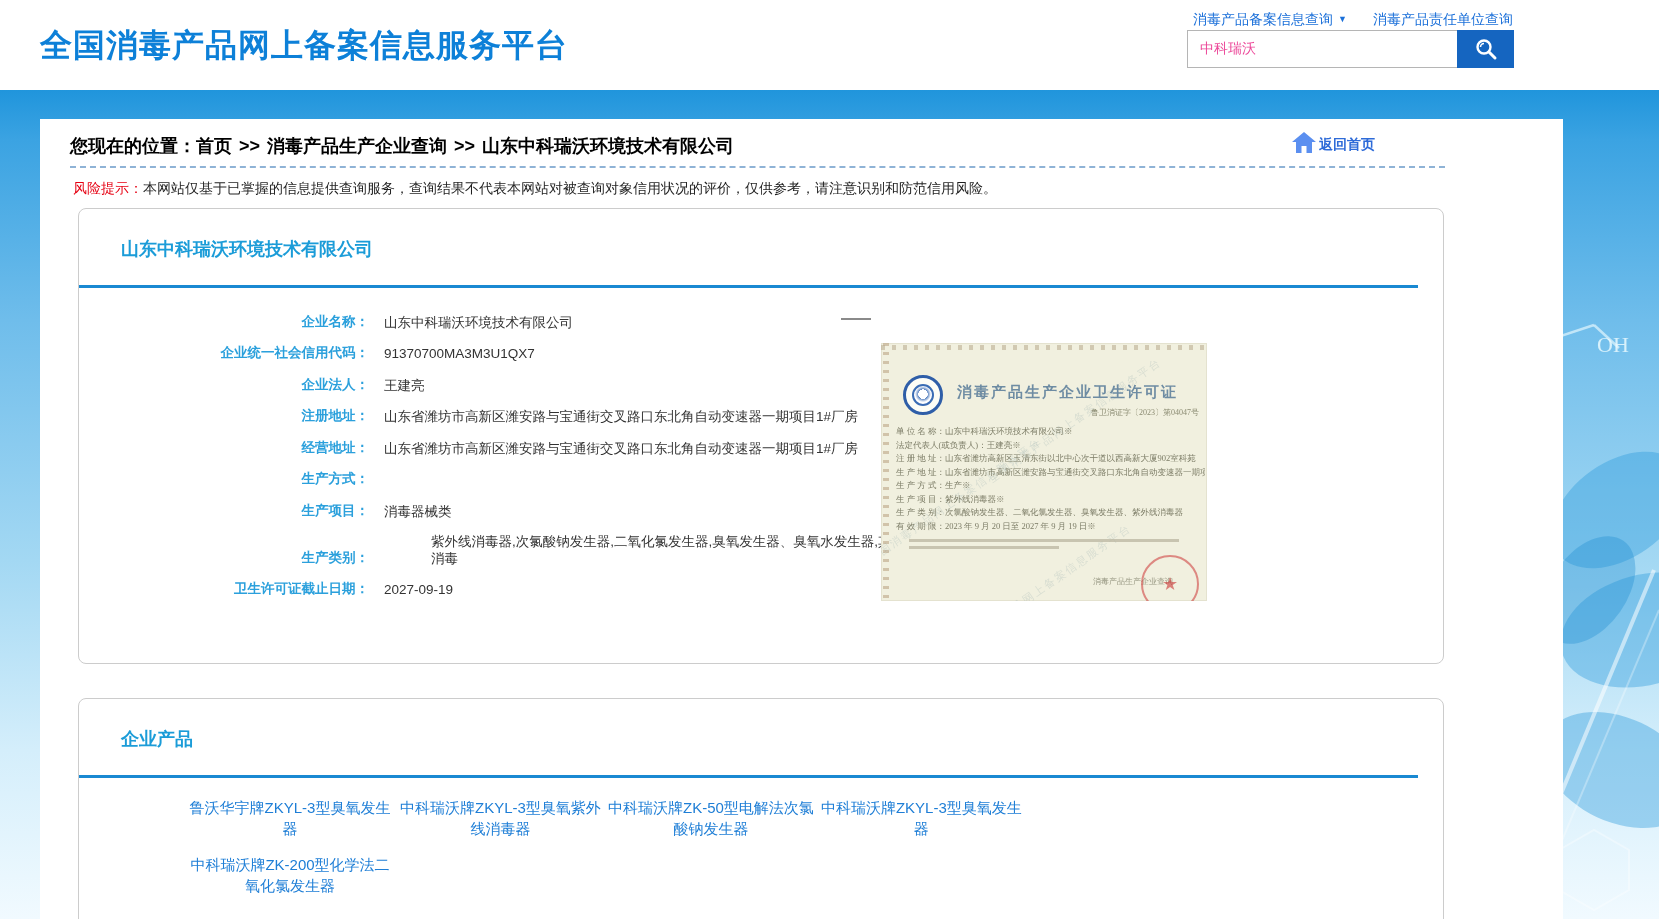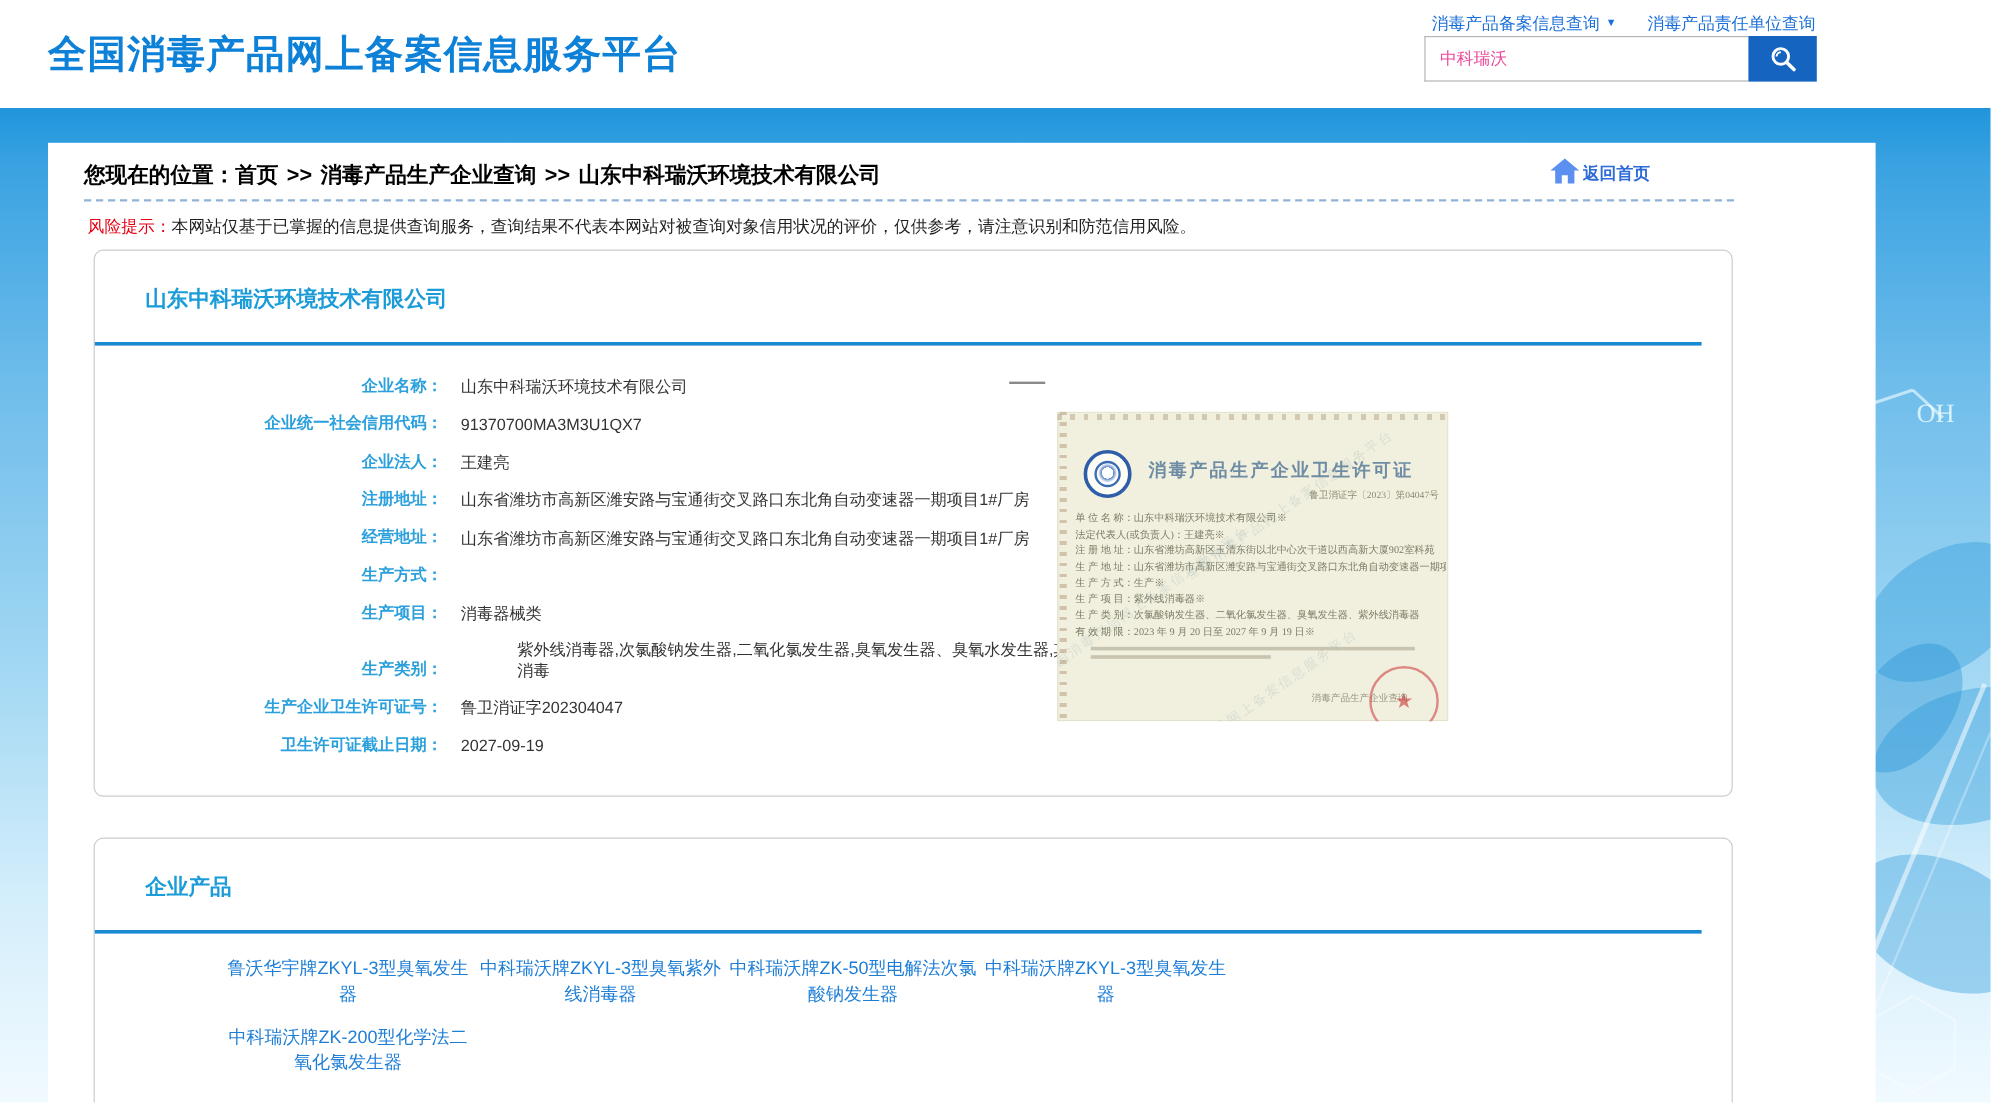--- a/index.html
+++ b/index.html
@@ -173,24 +173,20 @@
           <div class="field-label">生产方式：</div>
           <div class="field-value"></div>
         </div>
         <div class="field-row">
           <div class="field-label">生产项目：</div>
           <div class="field-value">消毒器械类</div>
         </div>
         <div class="field-row tall">
           <div class="field-label">生产类别：</div>
           <div class="field-value">紫外线消毒器,次氯酸钠发生器,二氧化氯发生器,臭氧发生器、臭氧水发生器,其他器械消毒</div>
-        </div>
-        <div class="field-row">
-          <div class="field-label">生产企业卫生许可证号：</div>
-          <div class="field-value">鲁卫消证字202304047</div>
         </div>
         <div class="field-row">
           <div class="field-label">卫生许可证截止日期：</div>
           <div class="field-value">2027-09-19</div>
         </div>
       </div>
 
       <div class="cert-dash"></div>
 
       <div class="certificate">

